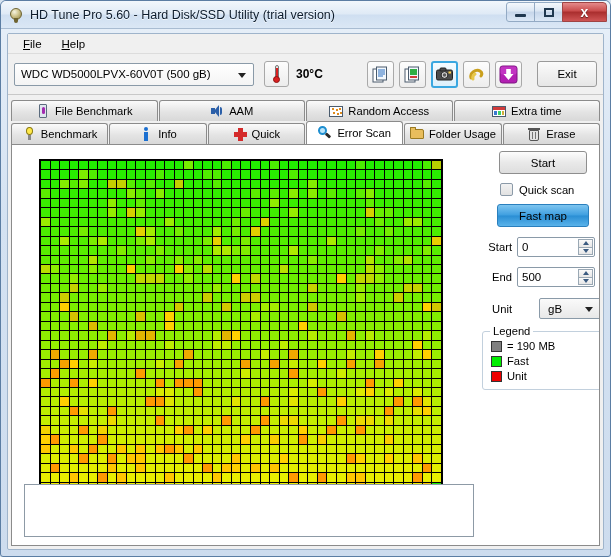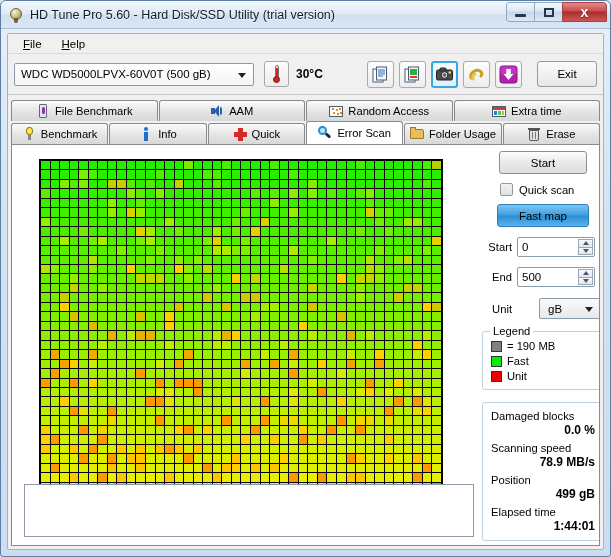--- a/index.html
+++ b/index.html
@@ -2096,30 +2096,20 @@
           <div class="legend-line">
             <span class="swatch" style="background:#00ee00"></span>
             <span>Fast</span>
           </div>
           <div class="legend-line">
             <span class="swatch" style="background:#ee0000"></span>
             <span>Unit</span>
           </div>
         </div>
 
-        <div class="groupbox" style="padding-top:7px">
-          <div class="stat-label">Damaged blocks</div>
-          <div class="stat-value">0.0 %</div>
-          <div class="stat-label">Scanning speed</div>
-          <div class="stat-value">78.9 MB/s</div>
-          <div class="stat-label">Position</div>
-          <div class="stat-value">499 gB</div>
-          <div class="stat-label">Elapsed time</div>
-          <div class="stat-value">1:44:01</div>
-        </div>
       </div>
 
       <div id="logbox">
         <span></span>
       </div>
 
     </div>
   </div>
 </div>
 

